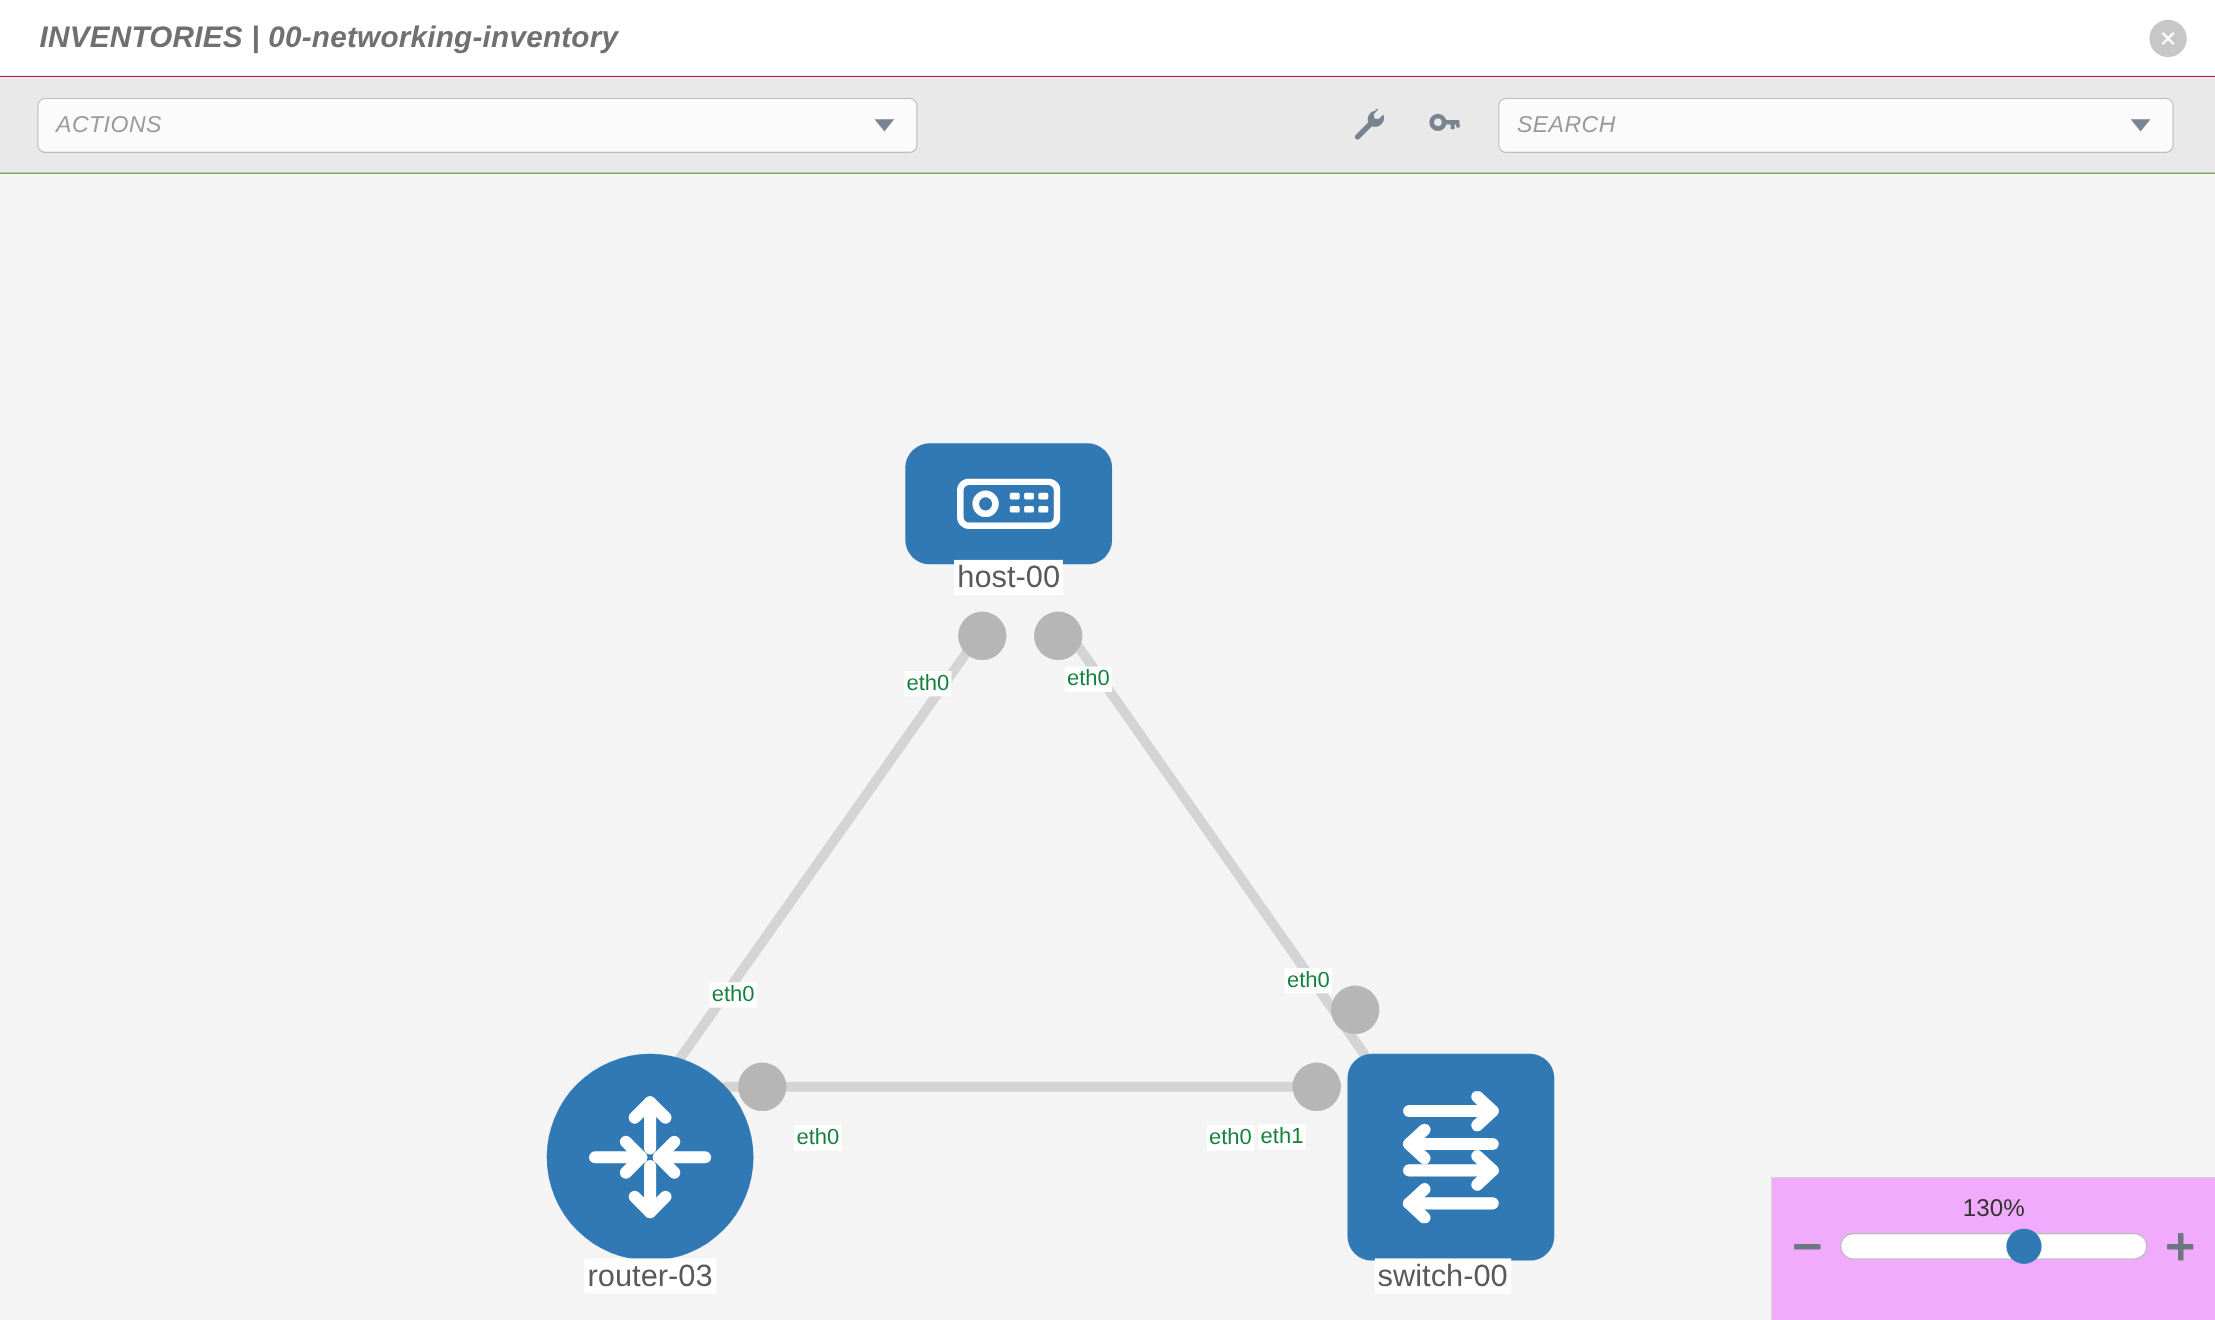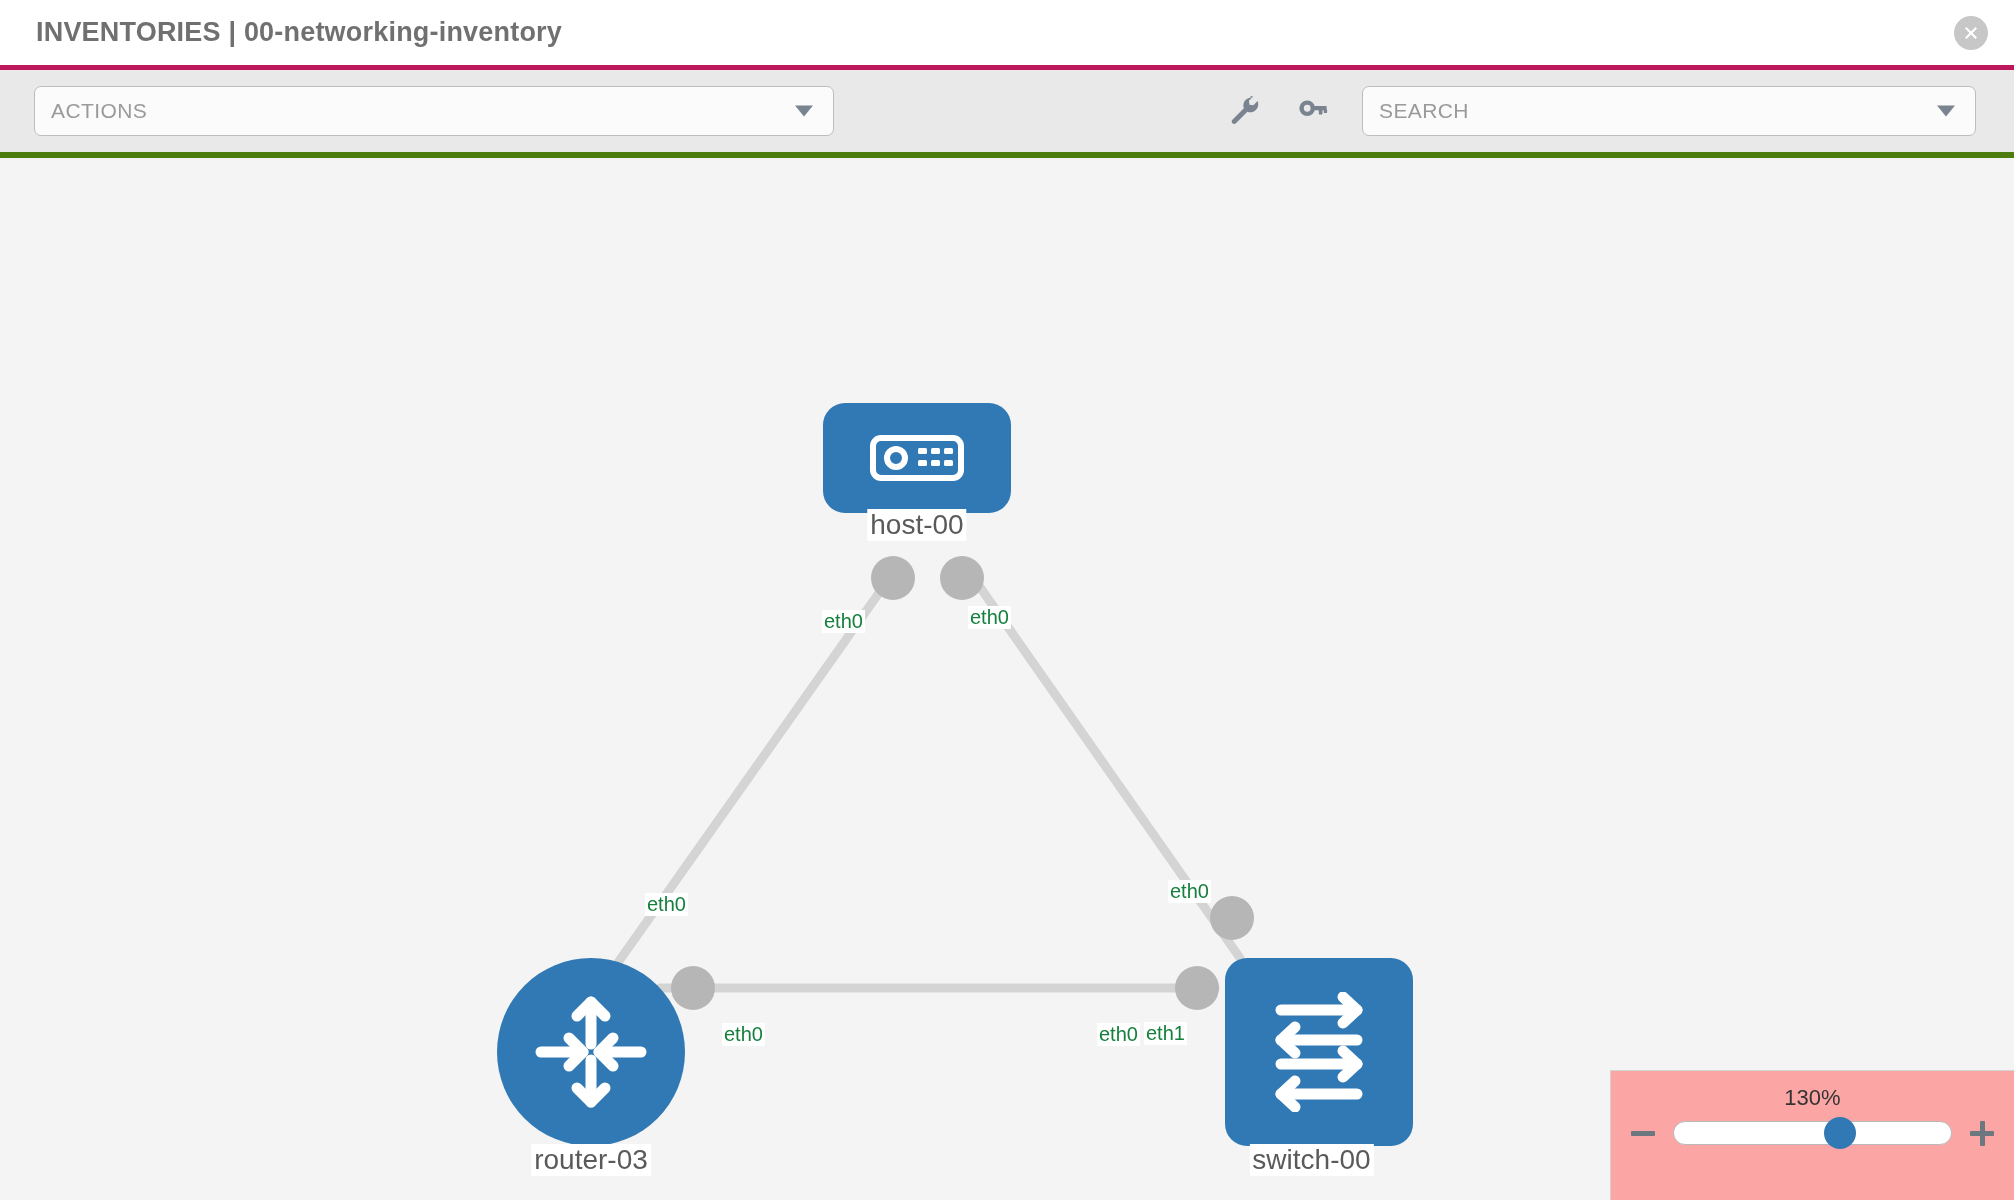--- a/index.html
+++ b/index.html
@@ -22,21 +22,22 @@
 
   
   .header {
     position: relative;
     height: 70px;
     flex: 0 0 70px;
     background: #ffffff;
     display: flex;
     align-items: center;
     padding: 0 36px;
-    border-bottom: 5px solid #be185d;
+    border-bottom: 1px solid #be185d;
+    font-style: italic;
   }
   .page-title {
     font-size: 27px;
     font-weight: bold;
     color: #707070;
     letter-spacing: 0.2px;
     white-space: nowrap;
   }
   .close-btn {
     position: absolute;
@@ -53,24 +54,25 @@
     cursor: pointer;
   }
   .close-btn svg { display: block; }
 
   
   .toolbar {
     position: relative;
     height: 88px;
     flex: 0 0 88px;
     background: #e9e9e9;
-    border-bottom: 6px solid #4d7c0f;
+    border-bottom: 1px solid #4d7c0f;
     display: flex;
     align-items: center;
     padding: 0 34px;
+    font-style: italic;
   }
   .select-box {
     position: relative;
     height: 50px;
     background: #fbfbfb;
     border: 1px solid #bdbdbd;
     border-radius: 7px;
     display: flex;
     align-items: center;
     padding: 0 44px 0 16px;
@@ -173,21 +175,21 @@
     line-height: 1.15;
   }
 
   
   .zoom-panel {
     position: absolute;
     right: 0;
     bottom: 0;
     width: 404px;
     height: 130px;
-    background: #fca5a5;
+    background: #f0abfc;
     border: 1px solid #d3d3d3;
     border-right: none;
     border-bottom: none;
     display: flex;
     flex-direction: column;
     align-items: center;
     padding-top: 14px;
   }
   .zoom-value {
     font-size: 22px;

